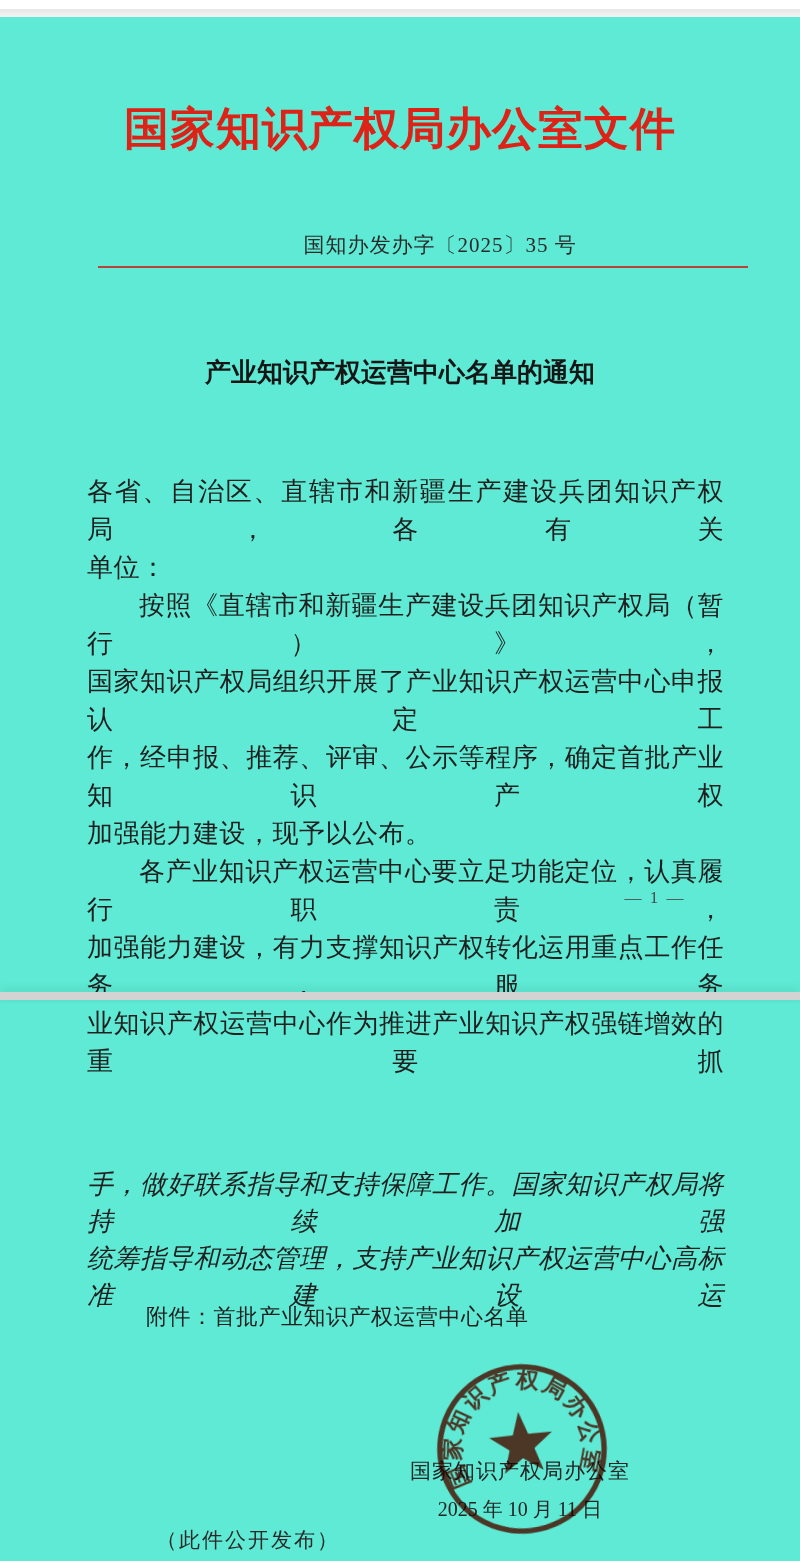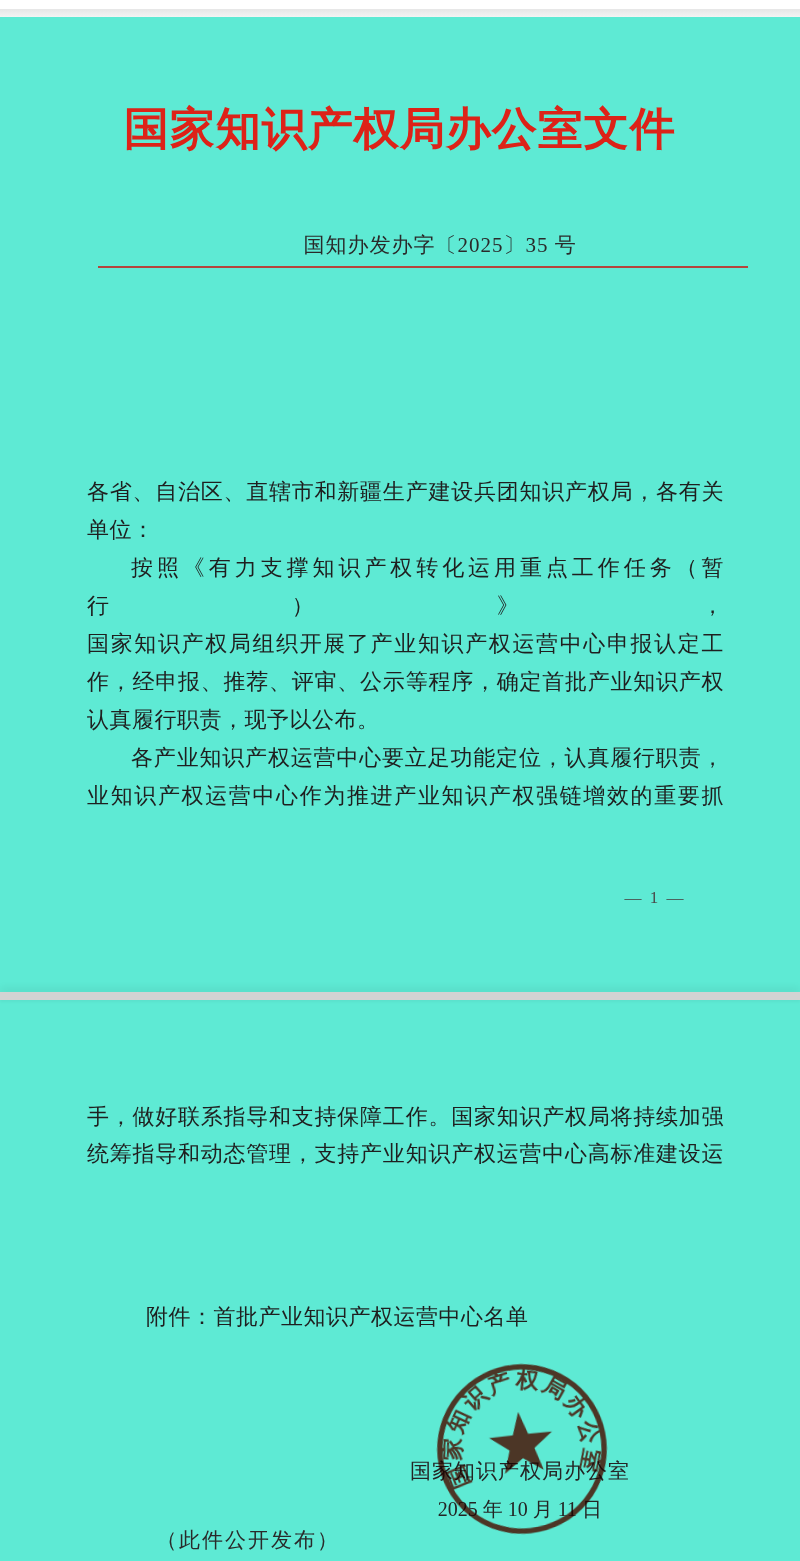--- a/index.html
+++ b/index.html
@@ -36,24 +36,24 @@
     background:var(--rule-red);
   }
   .doc-title{
     position:absolute;top:339px;left:0;width:800px;margin:0;
     text-align:center;font-size:26px;font-weight:700;color:#161616;
     line-height:49px;
   }
   .doc-title .tl{display:block;white-space:nowrap;}
   .body-block{
     position:absolute;left:87px;width:637px;
-    font-size:22px;line-height:38px;color:var(--ink);
+    font-size:26px;line-height:38px;color:var(--ink);
   }
   .body-block.p1{top:464px;}
-  .body-block.p2{top:1089px;line-height:37px;}
+  .body-block.p2{top:1157px;line-height:37px;font-style:italic;}
   .body-line{
     text-align:justify;text-align-last:left;
     letter-spacing:.5px;
   }
   .body-line.justify{text-align-last:justify;}
   .body-line.indent{text-indent:2em;}
   .page-no{
     position:absolute;top:879px;left:555px;width:200px;
     text-align:center;font-size:17px;letter-spacing:2px;
     color:var(--page-no-gray);
@@ -102,30 +102,32 @@
   <div class="top-strip"></div>
 
   <section>
     <h1 class="red-head">国家知识产权局办公室文件</h1>
 
     <div class="doc-no">国知办发办字〔2025〕35 号</div>
 
     <div class="red-rule"></div>
 
     <h2 class="doc-title">
+      <span class="tl">产业知识产权运营中心名单的通知</span>
     </h2>
 
     <div class="body-block p1">
         <div class="body-line justify">各省、自治区、直辖市和新疆生产建设兵团知识产权局，各有关</div>
         <div class="body-line">单位：</div>
-        <div class="body-line indent justify">按照《有力支撑知识产权转化运用重点工作任务（暂行）》，</div>
+        <div class="body-line indent justify">按照《直辖市和新疆生产建设兵团知识产权局（暂行）》，</div>
         <div class="body-line justify">国家知识产权局组织开展了产业知识产权运营中心申报认定工</div>
         <div class="body-line justify">作，经申报、推荐、评审、公示等程序，确定首批产业知识产权</div>
-        <div class="body-line">认真履行职责，现予以公布。</div>
+        <div class="body-line">加强能力建设，现予以公布。</div>
         <div class="body-line indent justify">各产业知识产权运营中心要立足功能定位，认真履行职责，</div>
+        <div class="body-line justify">加强能力建设，有力支撑知识产权转化运用重点工作任务，服务</div>
         <div class="body-line justify">业知识产权运营中心作为推进产业知识产权强链增效的重要抓</div>
       </div>
 
     <div class="page-no">— 1 —</div>
   </section>
 
   <div class="page-sep"></div>
 
   <section>
     <div class="body-block p2">

